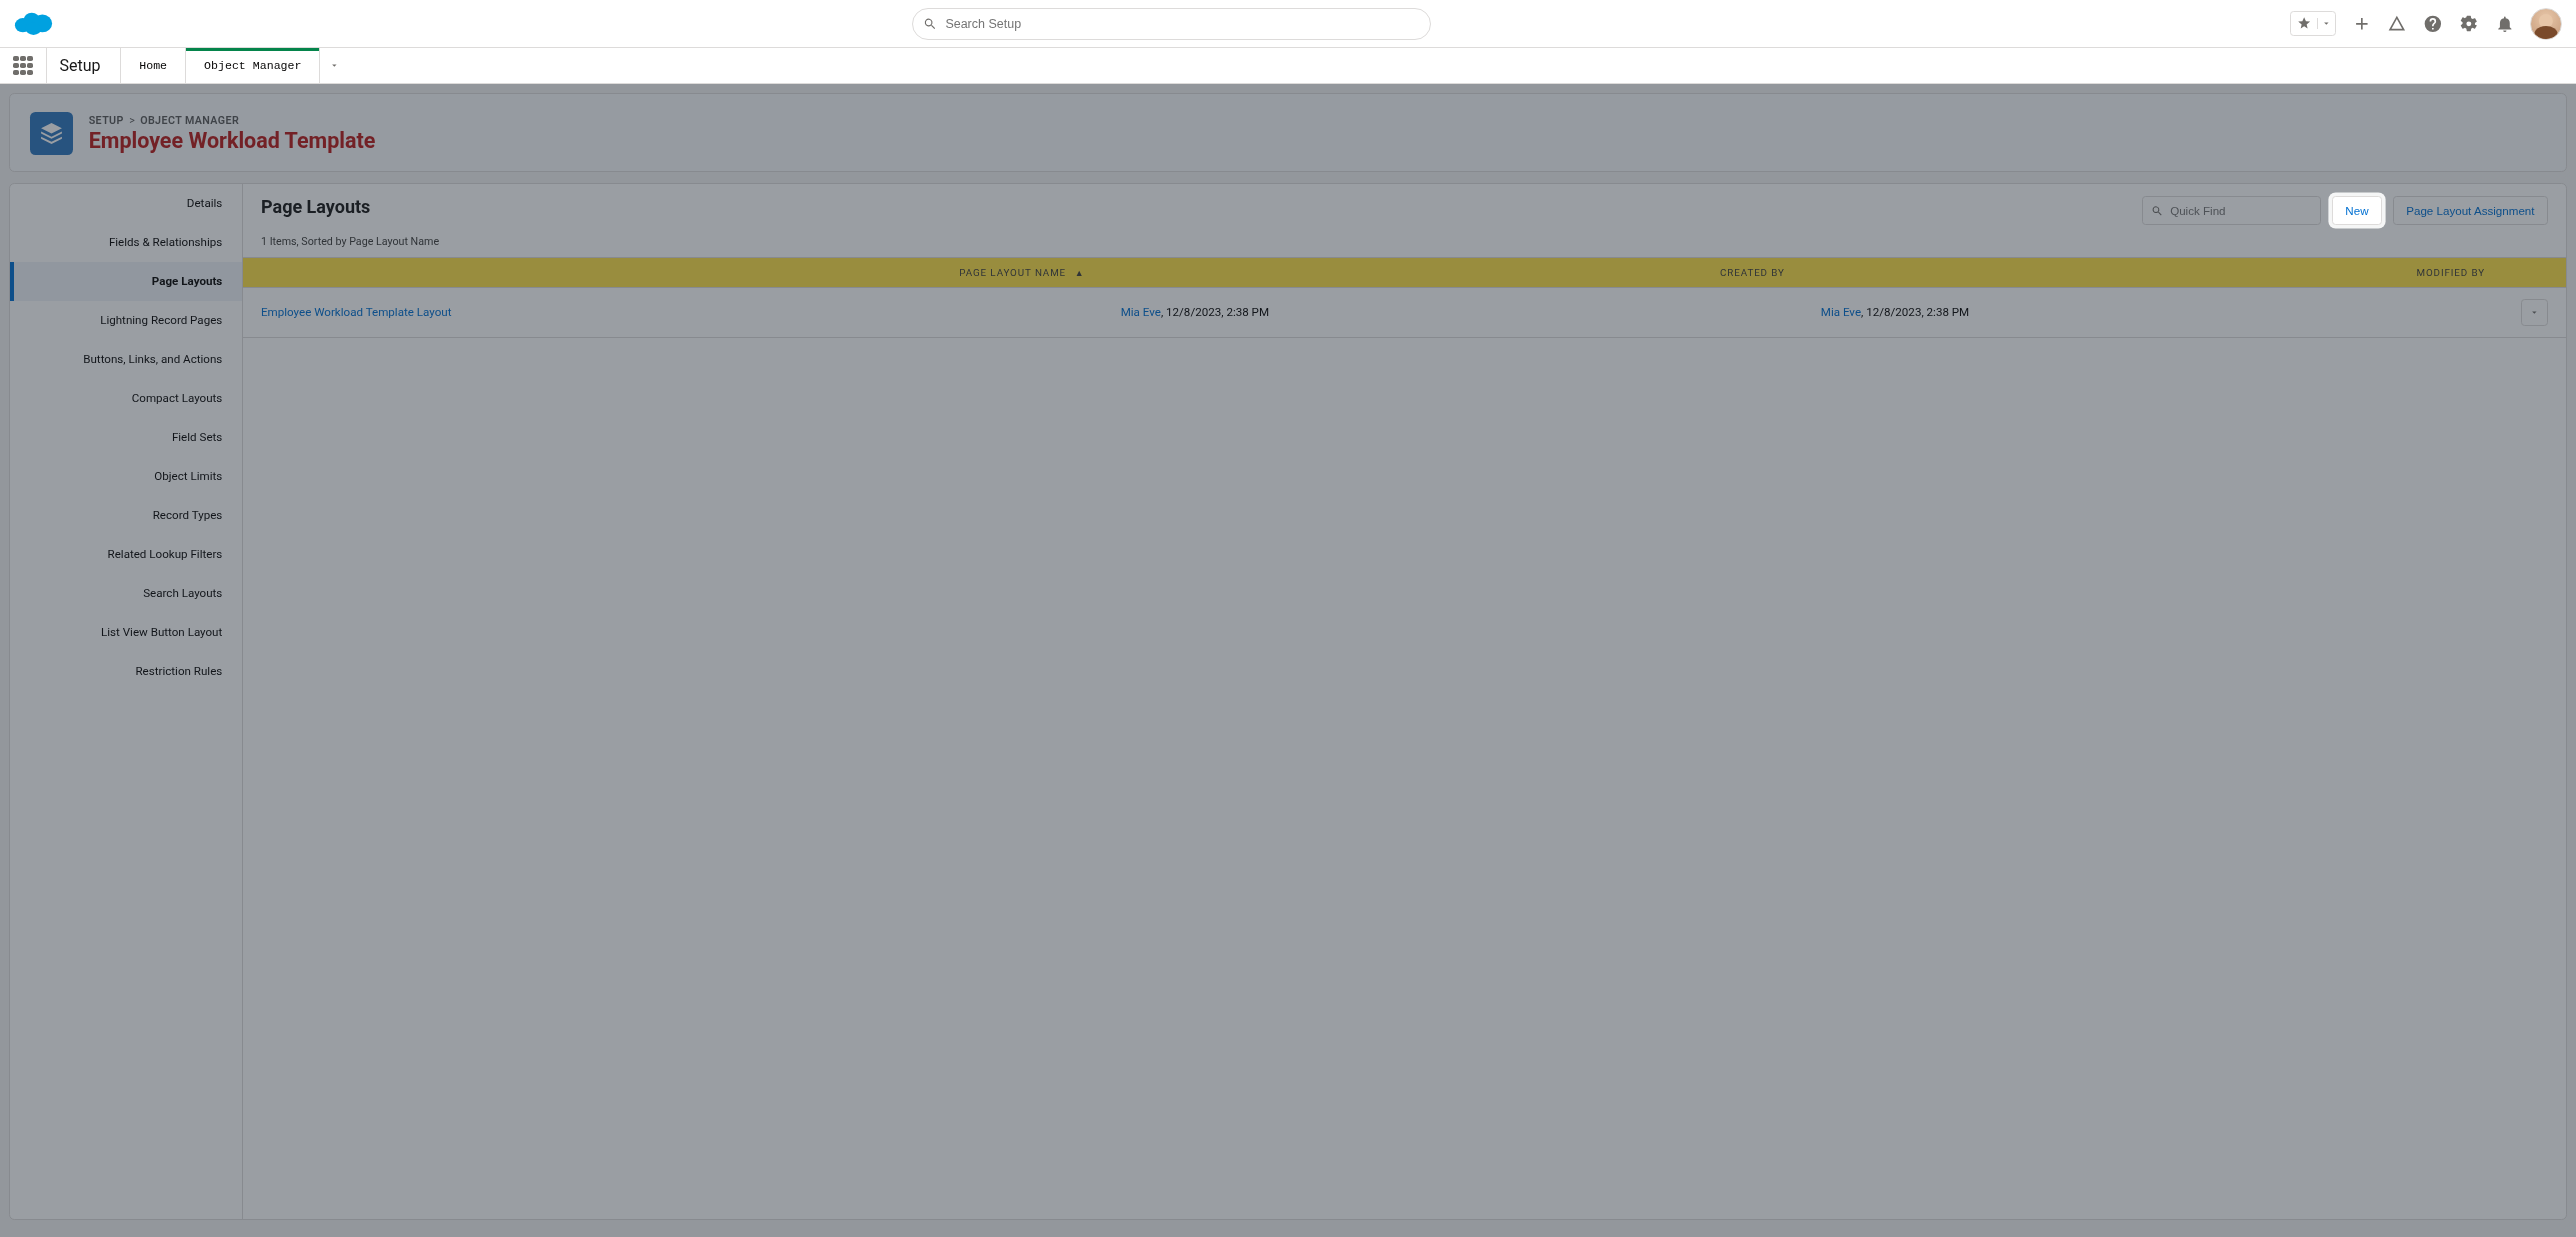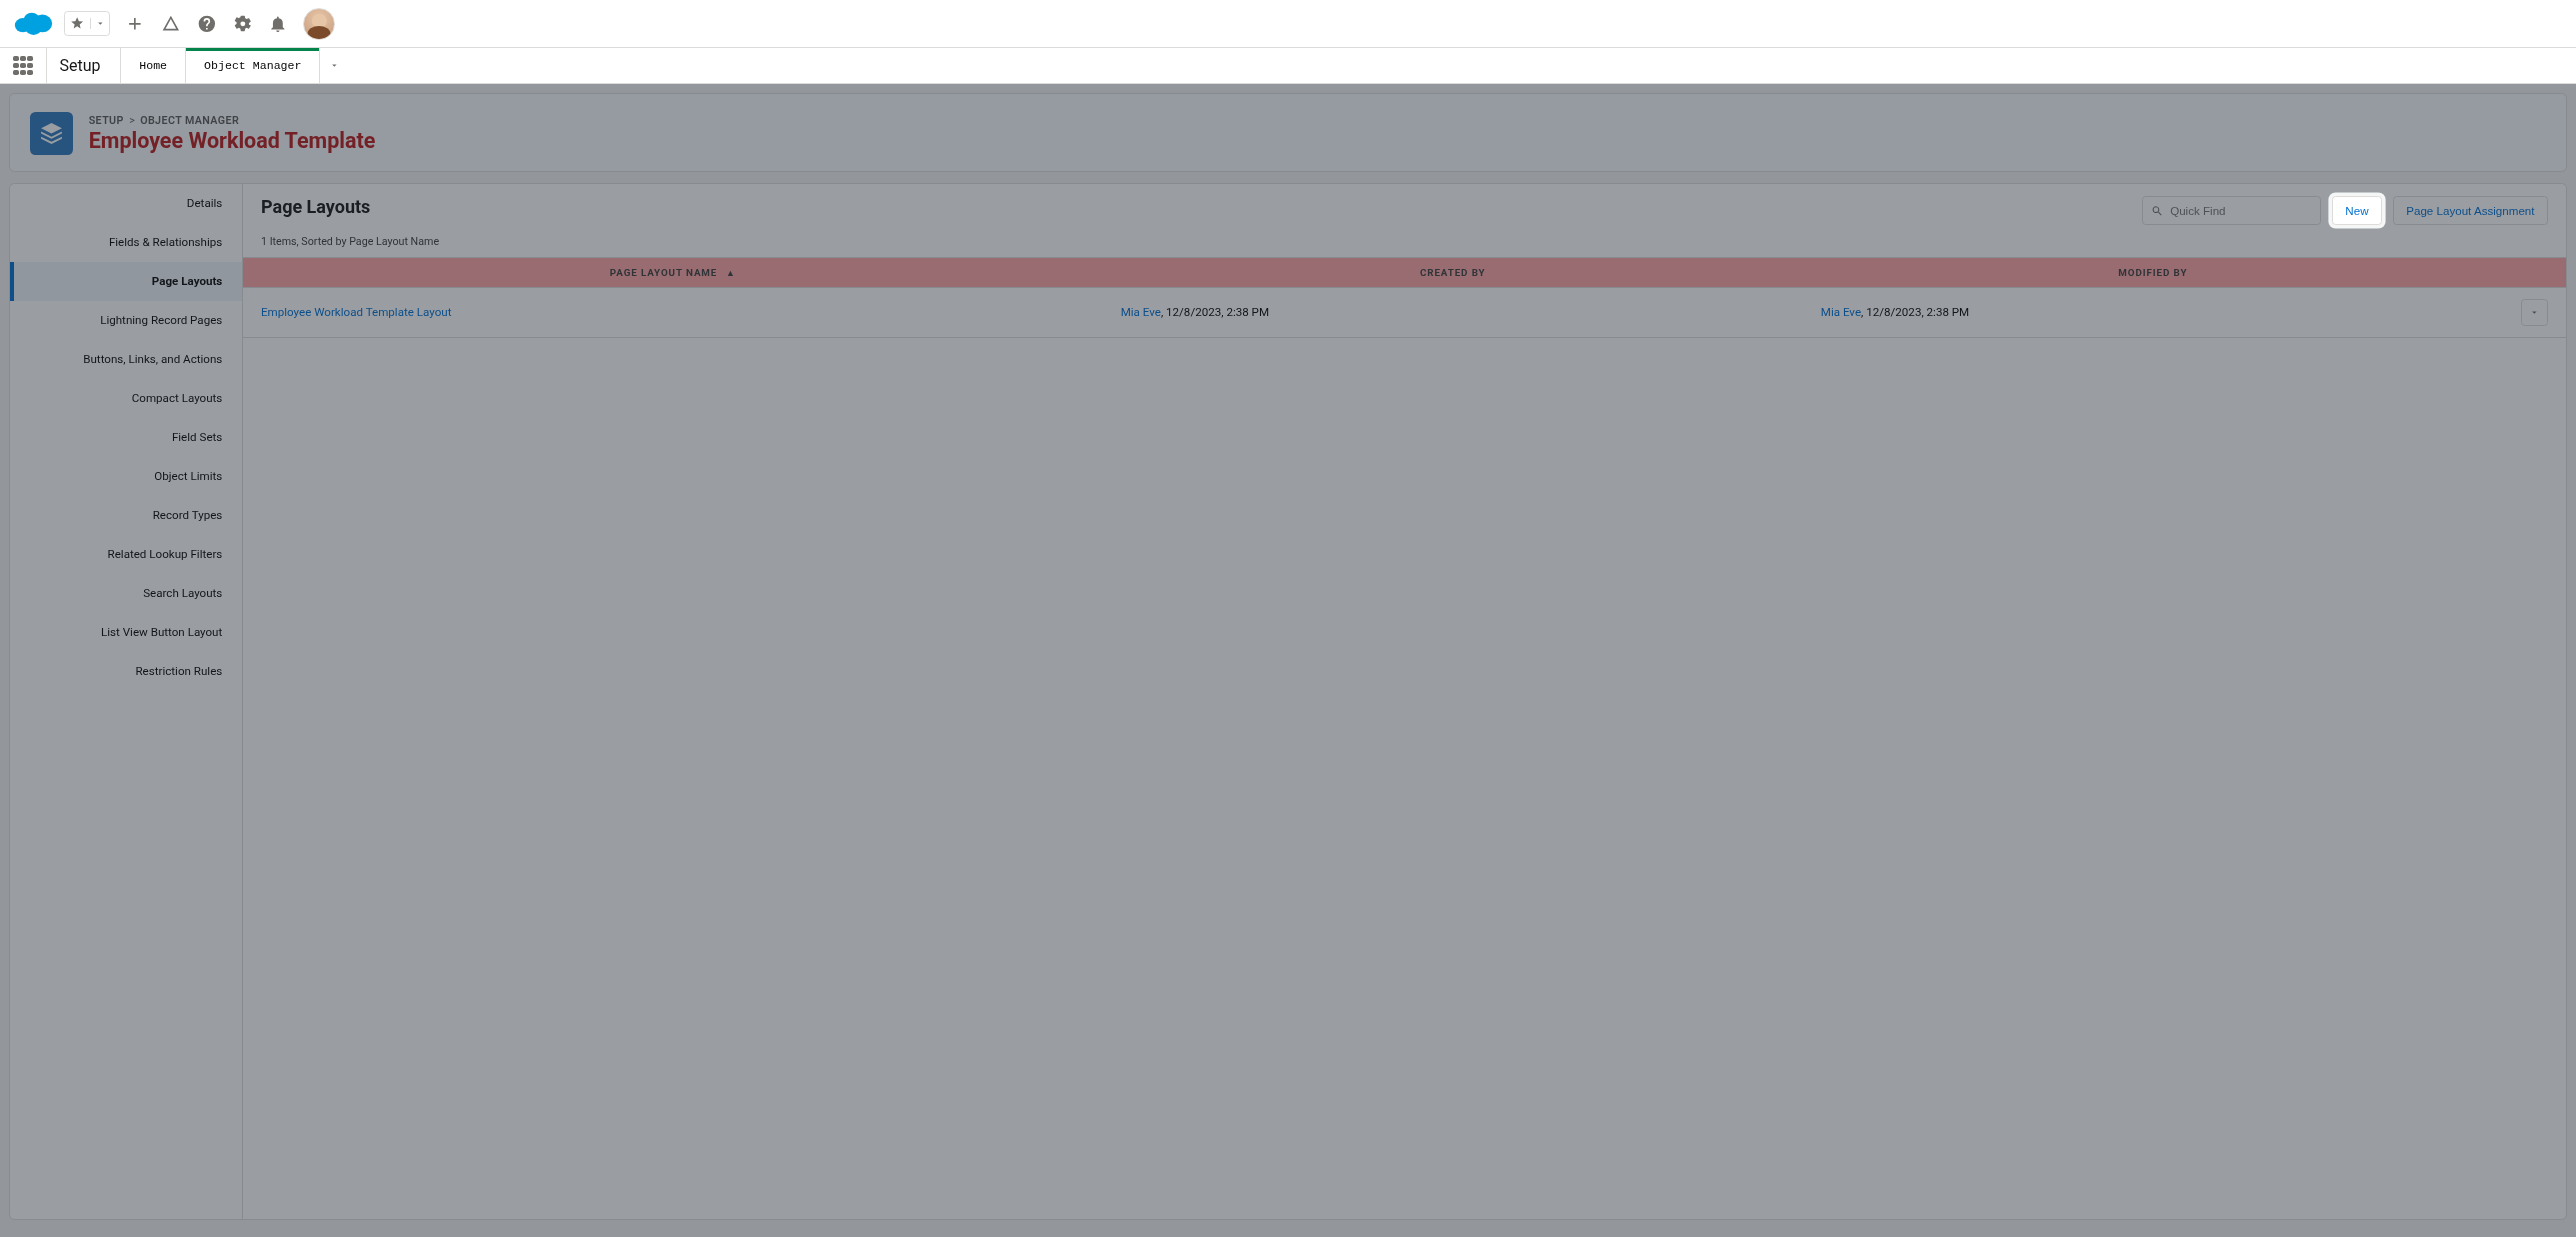--- a/index.html
+++ b/index.html
@@ -237,28 +237,28 @@
     box-shadow: 0 0 0 3.6px rgba(255,255,255,0.9);
   }
 
   
   table.data {
     width:100%;
     border-collapse:collapse;
     font-size:11.6px;
   }
   table.data thead th {
-    text-align:center;
+    text-align:right;
     font-size:9.8px;
     letter-spacing:0.9px;
     text-transform:uppercase;
     color:#3e3e3c;
-    font-weight:700;
+    font-weight:400;
     padding:9px 18px;
-    background:#fca5a5;
+    background:#fde047;
     border-top:0.9px solid #dddbda;
     border-bottom:0.9px solid #dddbda;
   }
   table.data thead th .sort-caret { margin-left:5.4px; font-size:9px; }
   table.data tbody td {
     padding:10.7px 18px;
     border-bottom:0.9px solid #dddbda;
     color:#080707;
     vertical-align:middle;
   }
@@ -282,20 +282,26 @@
     <svg viewBox="0 0 44 28">
         <g fill="#00A1E0">
           <ellipse cx="10" cy="16" rx="9" ry="8"></ellipse>
           <ellipse cx="20" cy="10" rx="9" ry="8"></ellipse>
           <ellipse cx="32" cy="14" rx="11" ry="10"></ellipse>
           <ellipse cx="22" cy="20" rx="9" ry="7"></ellipse>
         </g>
       </svg>
   </div>
 
+  <div class="search-wrap">
+    <svg class="search-glyph" viewBox="0 0 24 24">
+        <path d="M15.5 14h-.79l-.28-.27a6.5 6.5 0 1 0-.7.7l.27.28v.79l5 5 1.5-1.5-5-5zm-6 0A4.5 4.5 0 1 1 14 9.5 4.5 4.5 0 0 1 9.5 14z"></path>
+      </svg>
+    <input class="search-input" placeholder="Search Setup" style="">
+  </div>
 
   <div class="header-icons">
     <div class="fav-star-group">
       <div class="star">
         <svg viewBox="0 0 24 24">
             <path d="M12 17.3 6.2 21l1.6-6.8L2 9.3l7-.6L12 2l3 6.7 7 .6-5.8 4.9L17.8 21z"></path>
           </svg>
       </div>
       <div class="caret-btn">
         <svg viewBox="0 0 24 24">

